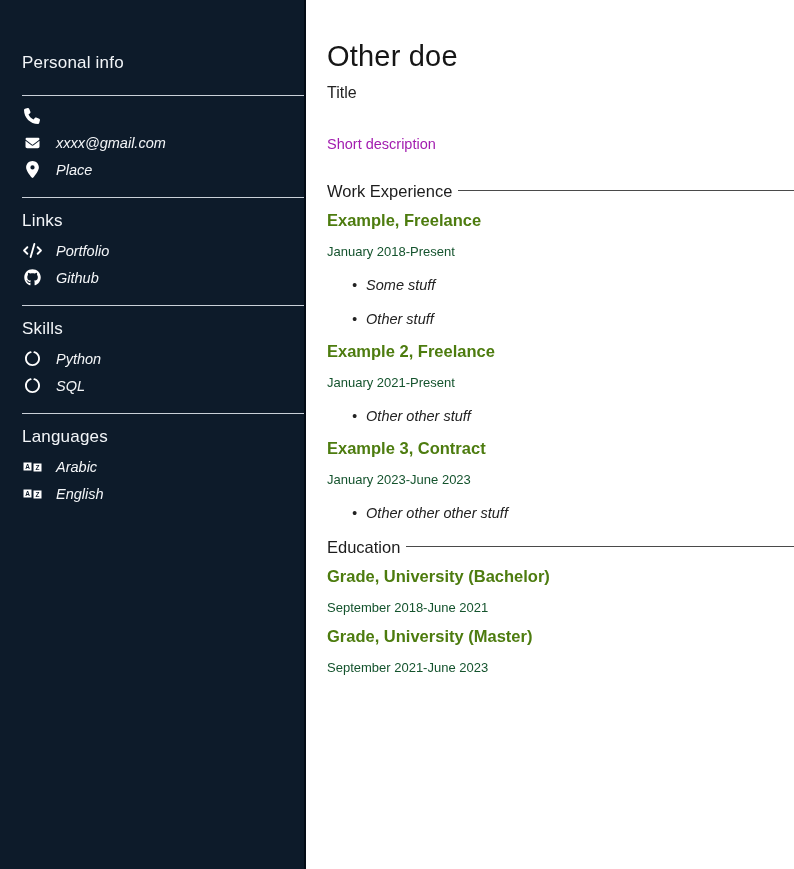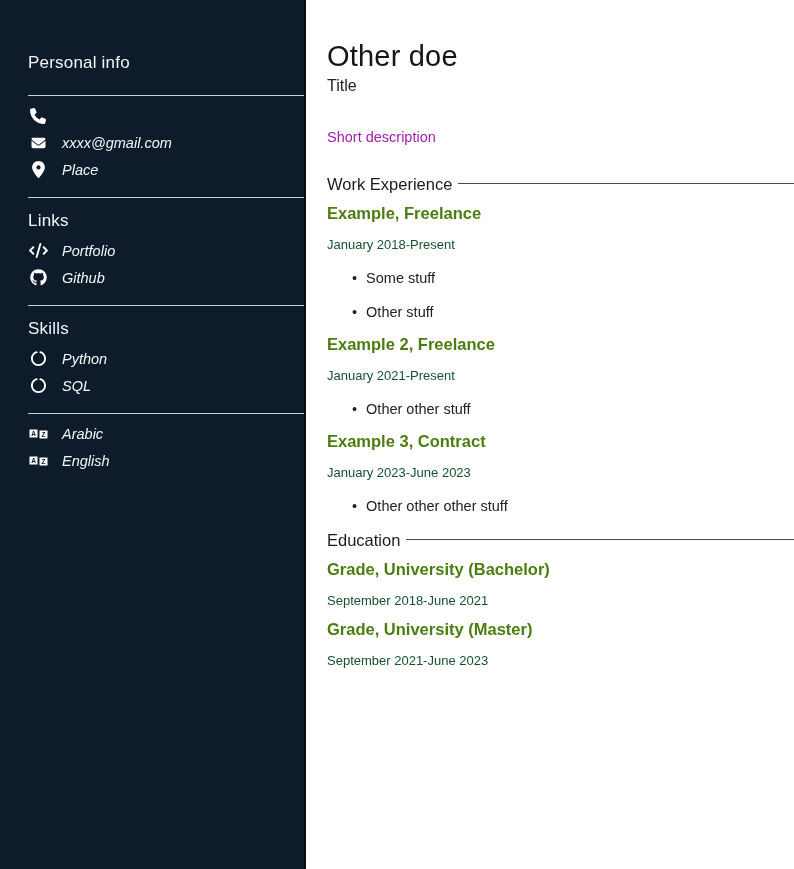--- a/index.html
+++ b/index.html
@@ -12,21 +12,21 @@
     overflow: hidden;
   }
   .page { display: flex; width: 794px; height: 869px; }
 
   
   .sidebar {
     width: 306px; flex-shrink: 0; height: 869px;
     background: #0d1b2a;
     border-right: 2px solid #040c16;
     color: #ffffff;
-    padding: 53px 0 0 28px;
+    padding: 53px 0 0 22px;
   }
   .side-title {
     font-size: 17px; font-weight: 400; color: #f2f5f8;
     margin: 13px 0 0 0; letter-spacing: 0.2px;
   }
   .side-title.first { margin-top: 0; }
   .side-hr {
     border: 0; border-top: 1px solid #c9d0d8;
     margin: 14px 0 0 0; width: 100%;
   }
@@ -39,40 +39,40 @@
   }
   .side-icon svg { display: block; }
   .side-label { margin-left: 14px; font-size: 14.5px; color: #f4f6f8; font-style: italic; }
 
   
   .main { flex: 1; padding: 0 0 0 21px; }
   .person-name {
     font-size: 29px; font-weight: 400; color: #161616;
     margin: 40px 0 0 0; letter-spacing: 0.2px;
   }
-  .person-title { font-size: 16px; color: #222; margin-top: 4px; }
+  .person-title { font-size: 16px; color: #222; margin-top: 11px; }
   .short-desc { font-size: 14.5px; color: #a21caf; margin-top: 34px; }
 
   .section-head {
     display: flex; align-items: center;
     font-size: 16.5px; color: #1c1c1c; margin-top: 30px;
   }
   .section-head .head-label { white-space: nowrap; }
   .section-head .head-rule {
     flex: 1; border-bottom: 1.5px solid #4a4a4a;
     margin-left: 6px; margin-bottom: 3px;
   }
 
   .entry-title {
     font-size: 16.5px; font-weight: 700; color: #4d7c0f;
     margin: 15px 0 0 0;
   }
   .entry-title.first { margin-top: 10px; }
   .entry-period { font-size: 13px; color: #14532d; margin-top: 14px; }
-  .bullet-list { list-style: none; margin: 0; padding: 0 0 0 25px; }
+  .bullet-list { list-style: none; margin: 0; padding: 0 0 0 25px; font-style: italic; }
   .bullet-list li { font-size: 14.5px; color: #222; margin-top: 18px; }
   .bullet-list li::before { content: "\2022"; margin-right: 9px; }
 </style>
 </head>
 <body>
 
 <div class="page">
 
   <aside class="sidebar">
 
@@ -144,20 +144,21 @@
         <span class="side-icon">
           <svg width="15" height="15" viewBox="0 0 512 512" fill="currentColor">
               <path d="M222.7 32.1c5 16.9-4.6 34.8-21.5 39.8C121.8 95.6 64 169.1 64 256c0 106 86 192 192 192s192-86 192-192c0-86.9-57.8-160.4-137.1-184.1c-16.9-5-26.6-22.9-21.5-39.8s22.9-26.6 39.8-21.5C434.9 42.1 512 140 512 256c0 141.4-114.6 256-256 256S0 397.4 0 256C0 140 77.1 42.1 182.9 10.6c16.9-5 34.8 4.6 39.8 21.5z"></path>
             </svg>
         </span>
         <span class="side-label">SQL</span>
       </div>
     </div>
 
     <hr class="side-hr">
+    <h2 class="side-title">Languages</h2>
 
     <div class="side-group">
       <div class="side-row">
         <span class="side-icon">
           <svg width="19" height="14" viewBox="0 0 38 28">
               <rect x="1" y="5" width="16" height="16" fill="#ffffff"></rect>
               <text x="9" y="18" fill="#0d1b2a" font-size="13" font-weight="bold" text-anchor="middle" font-family="Liberation Sans, sans-serif">A</text>
               <rect x="21" y="7" width="16" height="16" fill="#ffffff"></rect>
               <text x="29" y="20" fill="#0d1b2a" font-size="13" font-weight="bold" text-anchor="middle" font-family="Liberation Sans, sans-serif">Z</text>
             </svg>

